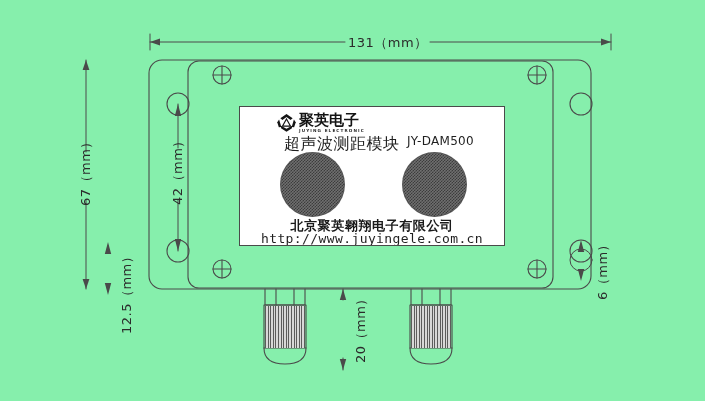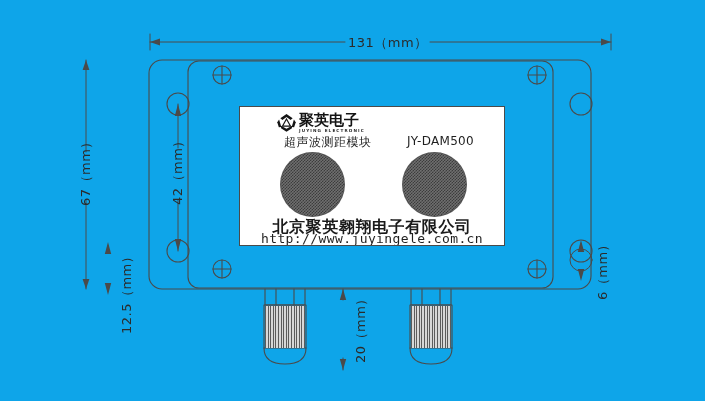--- a/index.html
+++ b/index.html
@@ -11,21 +11,21 @@
     width: 705px;
     height: 401px;
     overflow: hidden;
     font-family: "Liberation Sans", sans-serif;
     color: #1a1a1a;
   }
   #stage {
     position: relative;
     width: 705px;
     height: 401px;
-    background: #0ea5e9;
+    background: #86efac;
   }
   #drawing-svg {
     position: absolute;
     left: 0;
     top: 0;
     width: 705px;
     height: 401px;
   }
 
   
@@ -83,21 +83,21 @@
     font-family: "DejaVu Sans", sans-serif;
     font-size: 4.2px;
     font-weight: bold;
     color: #2a2a2a;
     letter-spacing: 1.1px;
     margin-top: 1px;
   }
   .dev-caption {
     position: absolute;
     font-family: "DejaVu Sans", sans-serif;
-    font-size: 12px;
+    font-size: 16px;
     color: #1f1f1f;
     white-space: nowrap;
   }
   #caption-left {
     left: 44px;
     top: 27px;
     letter-spacing: 0.5px;
   }
   #caption-right {
     left: 167px;
@@ -121,21 +121,21 @@
   #transducer-left { left: 40px; top: 45px; }
   #transducer-right { left: 162px; top: 45px; }
 
   #company-name {
     position: absolute;
     left: 0;
     right: 0;
     top: 110px;
     text-align: center;
     font-family: "DejaVu Sans", sans-serif;
-    font-size: 16px;
+    font-size: 13px;
     font-weight: bold;
     color: #1a1a1a;
     letter-spacing: 0.6px;
   }
   #company-url {
     position: absolute;
     left: 0;
     right: 0;
     top: 124px;
     text-align: center;

